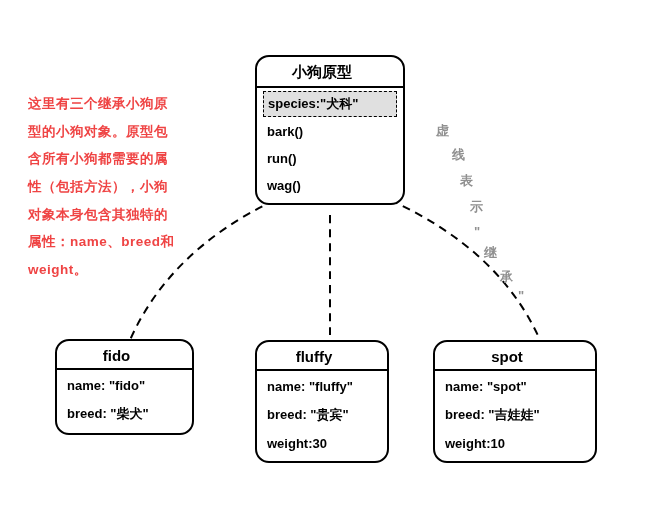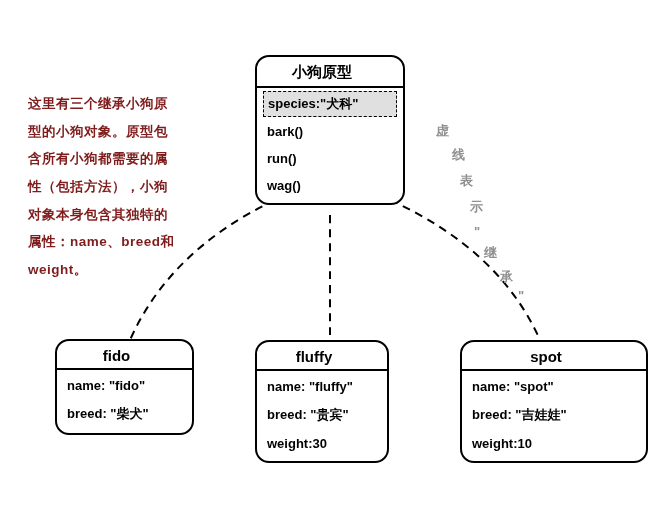--- a/index.html
+++ b/index.html
@@ -46,21 +46,21 @@
     
     margin: 1px 6px;
     border: 1px dashed #000;
     background: #e0e0e0;
     padding: 3px 4px;
   }
 
   
   .caption {
     position: absolute;
-    color: #7f1d1d;
+    color: #ef4444;
     font-size: 13.5px;
     font-weight: 700;
     line-height: 2.05;
     letter-spacing: 0.5px;
   }
 
   
   .anno {
     position: absolute;
     color: #909090;
@@ -127,21 +127,21 @@
 
   <div class="obj" style="left:255px; top:340px; width:134px;">
     <div class="title">fluffy</div>
     <div class="body">
       <div class="row">name: "fluffy"</div>
       <div class="row">breed: "贵宾"</div>
       <div class="row">weight:30</div>
     </div>
   </div>
 
-  <div class="obj" style="left:460px; top:340px; width:188px;">
+  <div class="obj" style="left:433px; top:340px; width:164px;">
     <div class="title">spot</div>
     <div class="body">
       <div class="row">name: "spot"</div>
       <div class="row">breed: "吉娃娃"</div>
       <div class="row">weight:10</div>
     </div>
   </div>
 
 </div>
 

